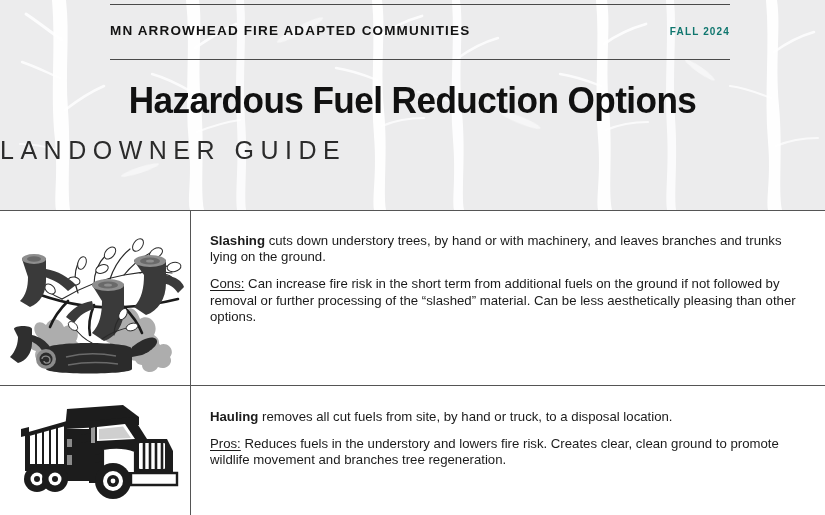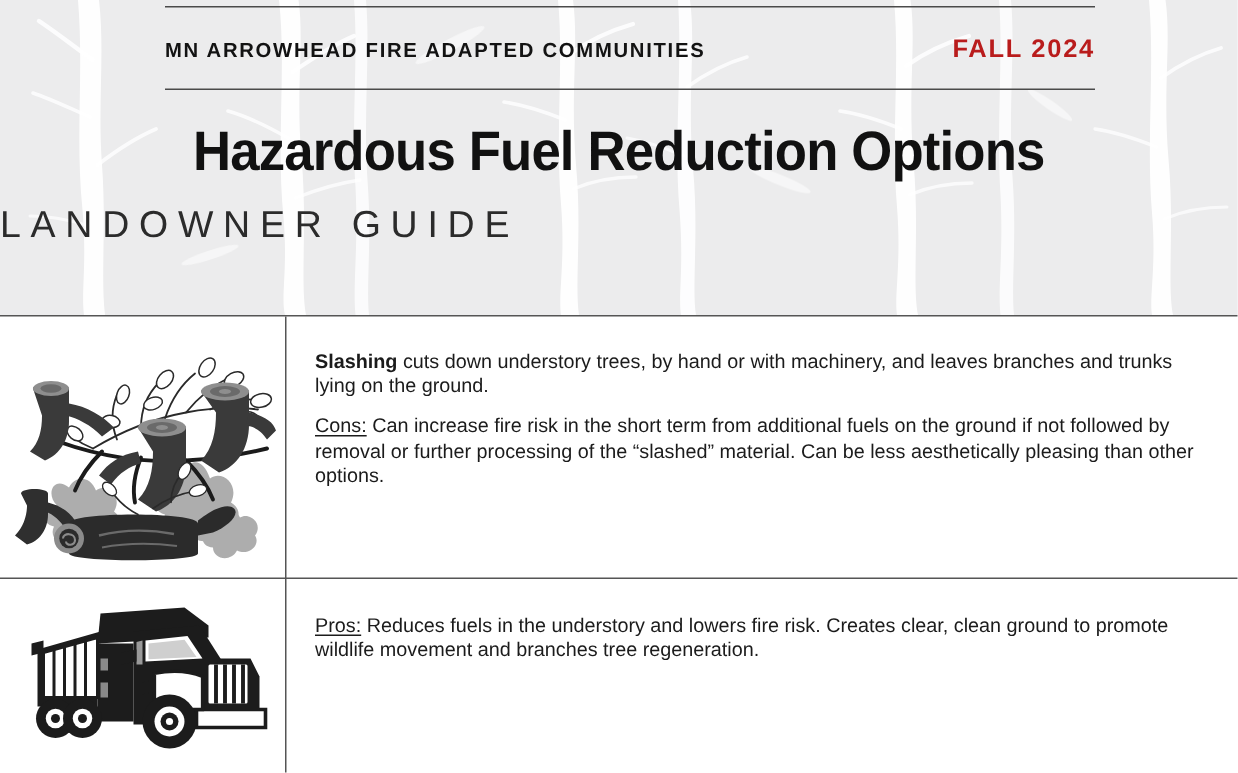--- a/index.html
+++ b/index.html
@@ -62,24 +62,24 @@
     gap: 28px;
   }
   .kicker {
     font-size: 13.5px;
     font-weight: bold;
     letter-spacing: 1.15px;
     color: #131313;
     white-space: nowrap;
   }
   .issue {
-    font-size: 17px;
+    font-size: 10px;
     font-weight: bold;
     letter-spacing: 1.15px;
-    color: #b91c1c;
+    color: #0f766e;
     white-space: nowrap;
   }
 
   .title {
     position: absolute;
     left: 0;
     top: 82px;
     width: 825px;
     text-align: center;
     font-size: 37px;
@@ -372,17 +372,18 @@
           <circle cx="48" cy="84" r="13" fill="#1c1c1c"></circle>
           <circle cx="48" cy="84" r="6.5" fill="#ffffff"></circle>
           <circle cx="48" cy="84" r="3" fill="#1c1c1c"></circle>
           <rect x="60" y="60" width="5" height="10" fill="#8a8a8a"></rect>
           <rect x="60" y="44" width="5" height="8" fill="#8a8a8a"></rect>
           <path d="M88 60 L96 58 L96 66 L88 68 Z" fill="#1c1c1c"></path>
         </svg>
       </div>
 
       <div class="textcol">
+        <p class="para"><span class="lead-term">Hauling</span><span> removes all cut fuels from site, by hand or truck, to a disposal location.</span></p>
         <p class="para"><span class="pc-label">Pros:</span><span>  Reduces fuels in the understory and lowers fire risk. Creates clear, clean ground to promote wildlife movement and branches tree regeneration.</span></p>
       </div>
     </div>
   </div>
 </div>
 
 </body></html>

